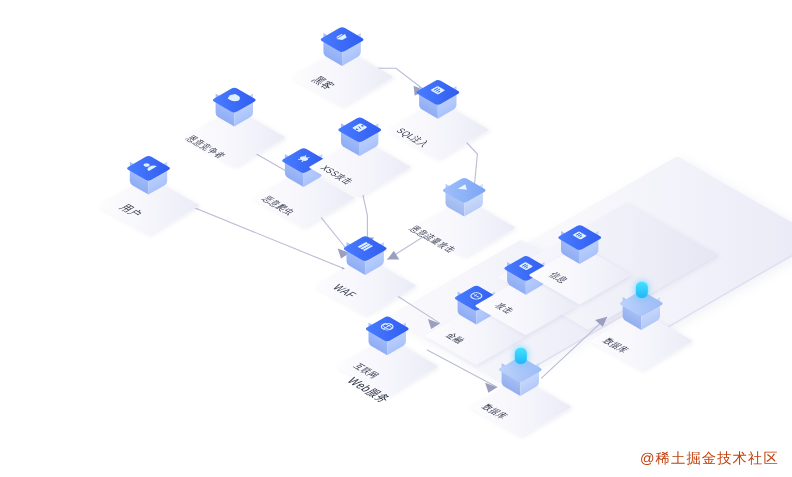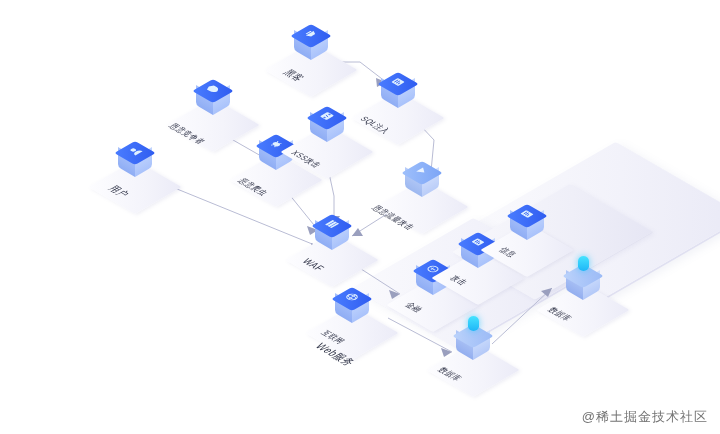--- a/index.html
+++ b/index.html
@@ -98,21 +98,21 @@
     color:#2e3246;
     letter-spacing:.4px;
     transform-origin:0 50%;
     transform:rotate(30deg) skewX(-30deg) scaleY(1.1593) scale(.92);
     font-family:"Liberation Sans","DejaVu Sans",sans-serif;
   }
   .lbl.sm{font-size:7.5px;}
 
   .watermark{
     position:absolute;right:12px;bottom:8px;
-    font-size:13px;color:#737373;letter-spacing:1px;
+    font-size:13px;color:#c2410c;letter-spacing:1px;
     font-family:"Liberation Sans","DejaVu Sans",sans-serif;
   }
 </style>
 </head>
 <body>
 
 <div id="stage">
 
   <div class="slab big" style="left:470px;top:226px;width:168px;height:150px;"></div>
   <div class="slab big" style="left:352px;top:288px;width:140px;height:122px;"></div>

